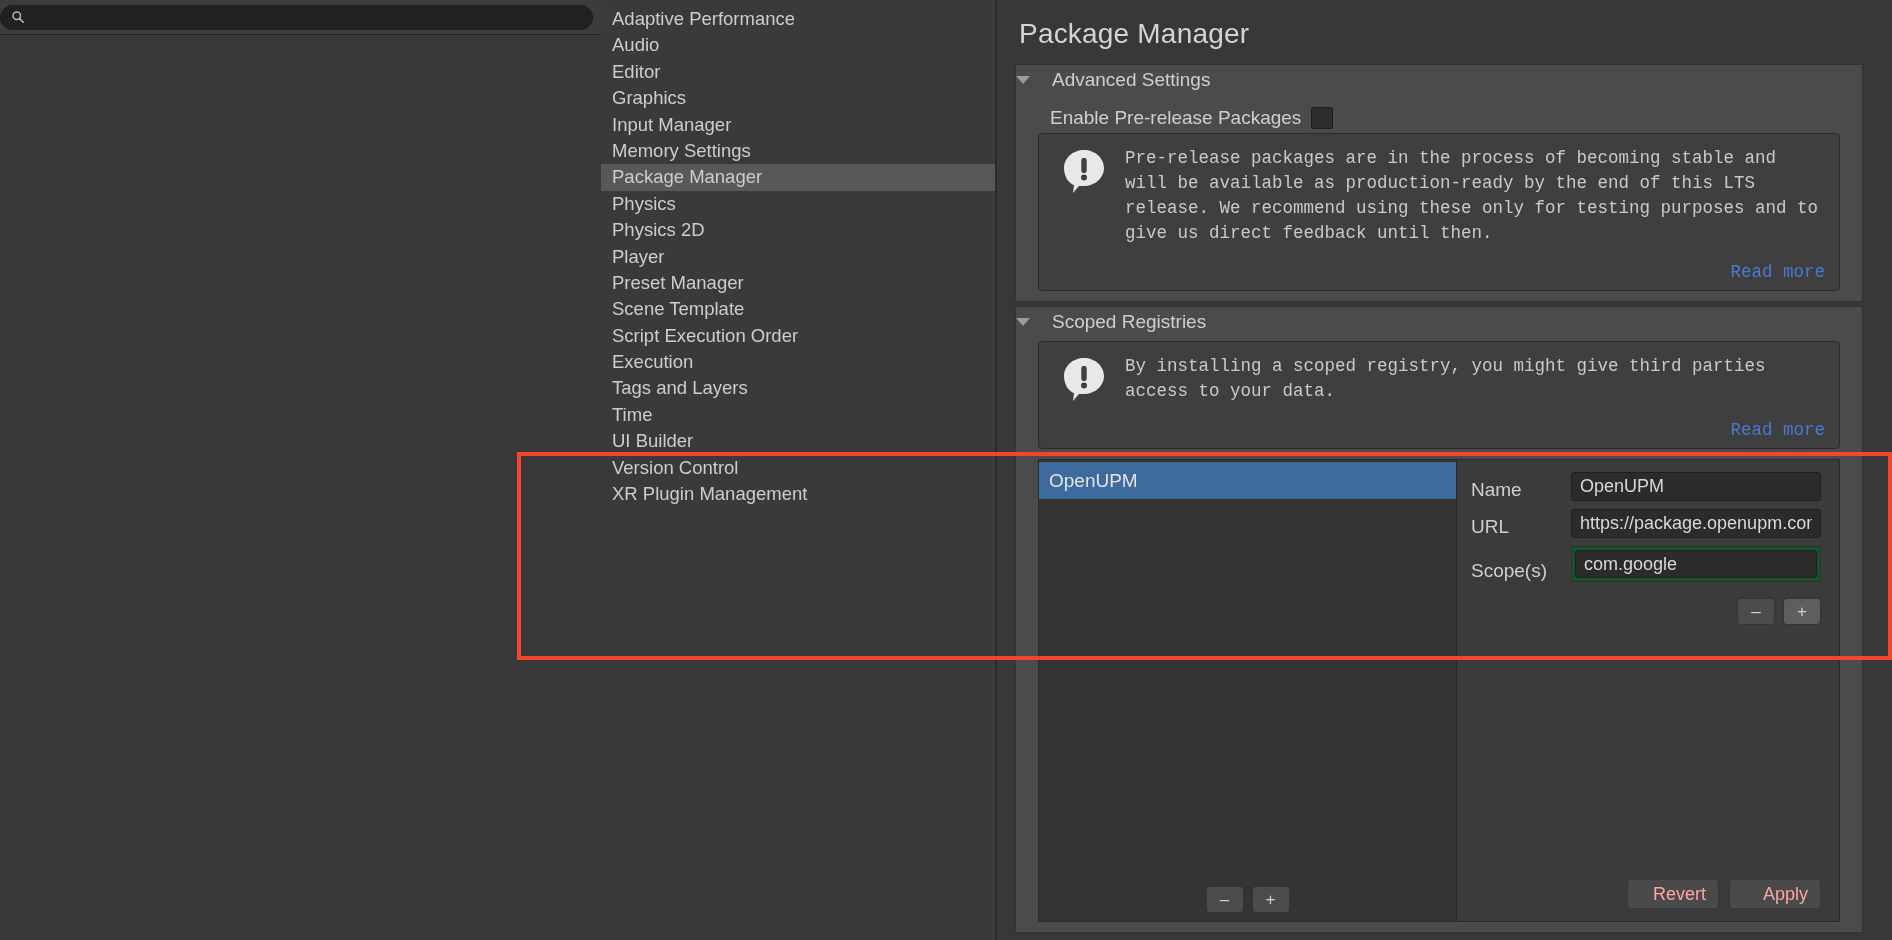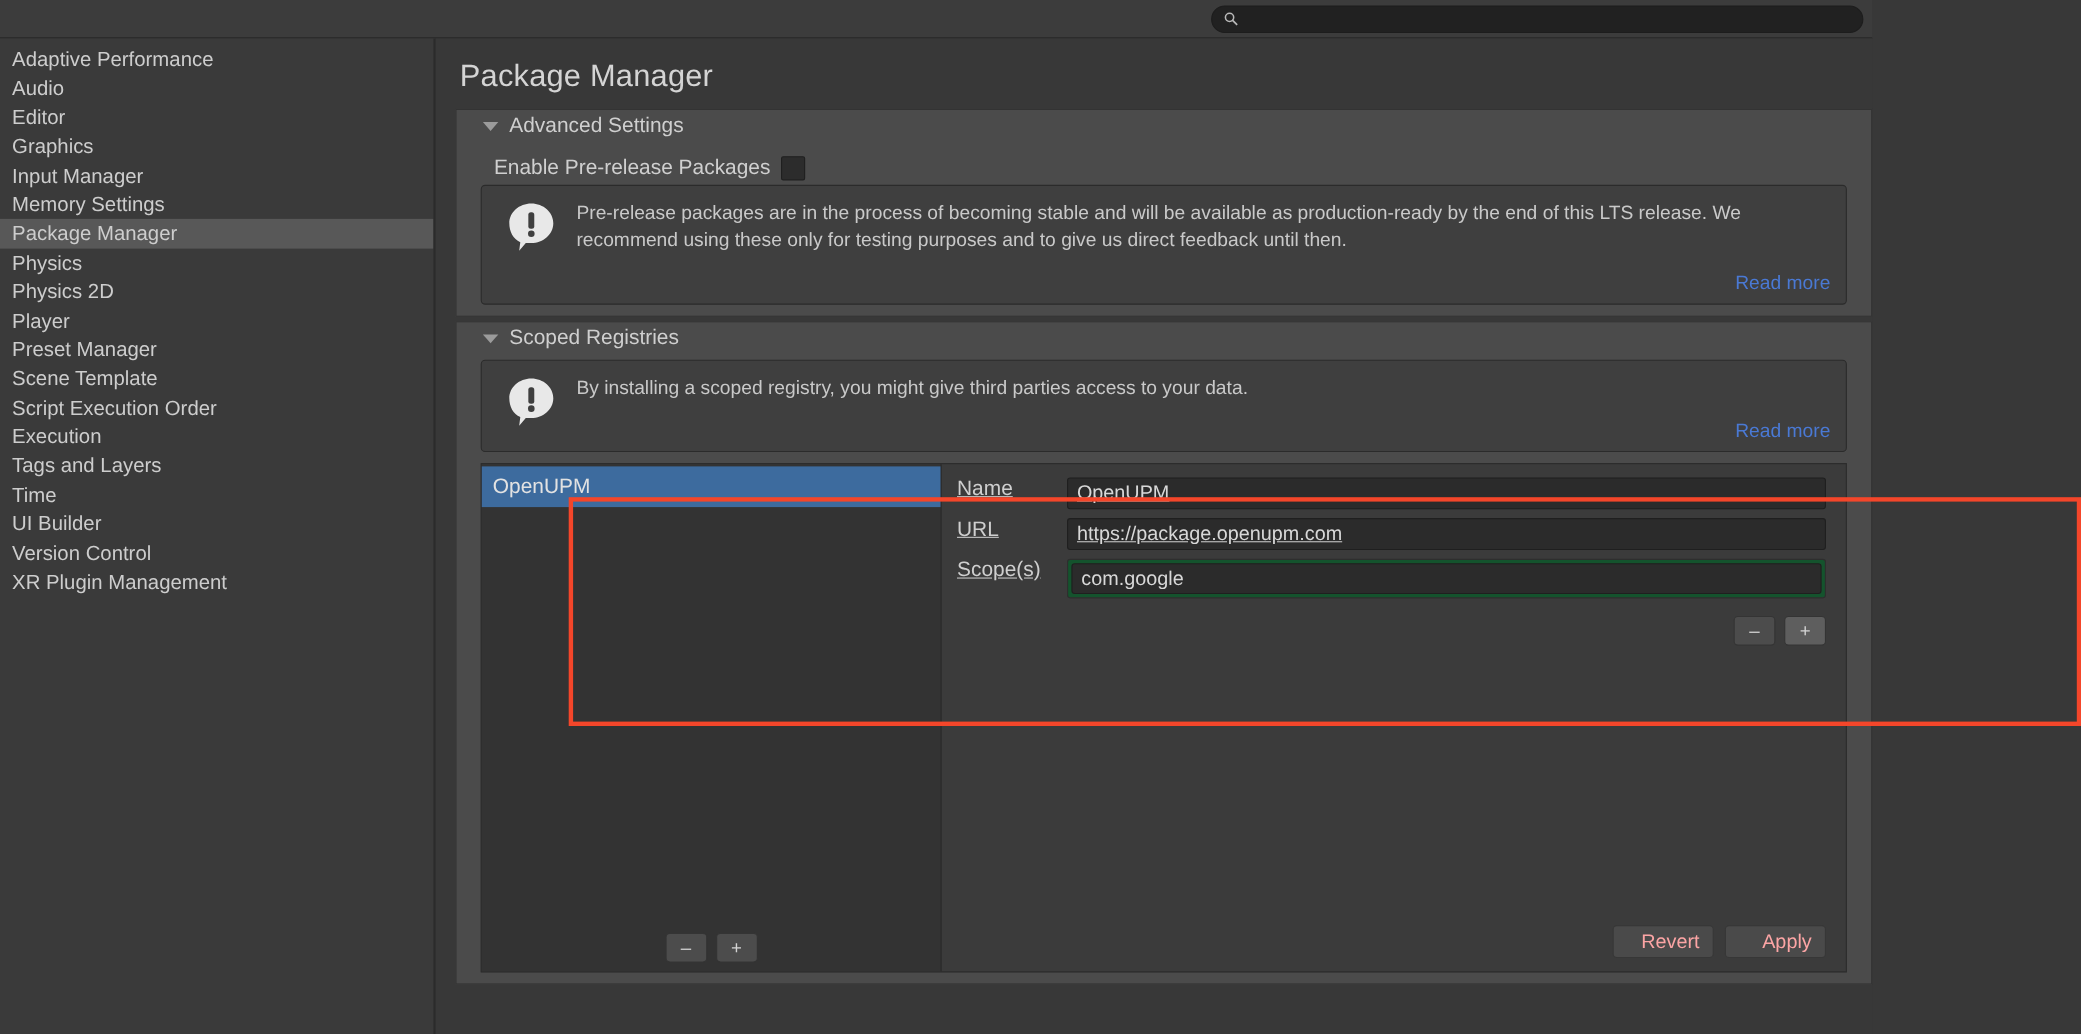--- a/index.html
+++ b/index.html
@@ -15,21 +15,21 @@
     color: #c4c4c4;
     -webkit-font-smoothing: antialiased;
   }
 
   .app {
     position: relative;
     width: 1702px;
     height: 940px;
     background: #383838;
     display: flex;
-    flex-direction: column;
+    flex-direction: row;
   }
 
   
   .topbar {
     height: 35px;
     flex: 0 0 35px;
     background: #3c3c3c;
     border-bottom: 1px solid #232323;
     display: flex;
     align-items: center;
@@ -119,23 +119,24 @@
     background: #4b4b4b;
     border: 1px solid #333333;
     box-sizing: border-box;
   }
   .panel + .panel { margin-top: 4px; }
 
   .foldout {
     display: flex;
     align-items: center;
     height: 30px;
-    padding-left: 24px;
+    padding-left: 0;
     font-size: 19px;
     color: #cfcfcf;
+    gap: 12px;
   }
   .tri {
     width: 0; height: 0;
     border-left: 7px solid transparent;
     border-right: 7px solid transparent;
     border-top: 8px solid #9b9b9b;
     margin-right: 10px;
     flex: 0 0 auto;
   }
 
@@ -160,20 +161,21 @@
   .helpbox {
     margin: 4px 22px 10px 22px;
     background: #3f3f3f;
     border: 1px solid #2b2b2b;
     border-radius: 4px;
     display: flex;
     align-items: flex-start;
     padding: 12px 14px 8px 14px;
     position: relative;
     box-sizing: border-box;
+    font-family: Liberation Mono, monospace;
   }
   .help-icon {
     width: 46px;
     height: 46px;
     flex: 0 0 46px;
     margin: 2px 18px 0 8px;
     display: block;
   }
   .help-body { flex: 1 1 auto; min-width: 0; }
   .help-text {
@@ -229,23 +231,22 @@
   .reg-detail {
     flex: 1 1 auto;
     min-width: 0;
     display: flex;
     flex-direction: column;
     padding: 12px 18px 10px 14px;
     box-sizing: border-box;
   }
   .field-row {
     display: flex;
-    align-items: flex-start;
+    align-items: flex-end;
     margin-bottom: 8px;
-    text-decoration: underline;
   }
   .field-label {
     width: 100px;
     flex: 0 0 100px;
     font-size: 19px;
     color: #cfcfcf;
   }
   .field-input {
     flex: 1 1 auto;
     height: 29px;

